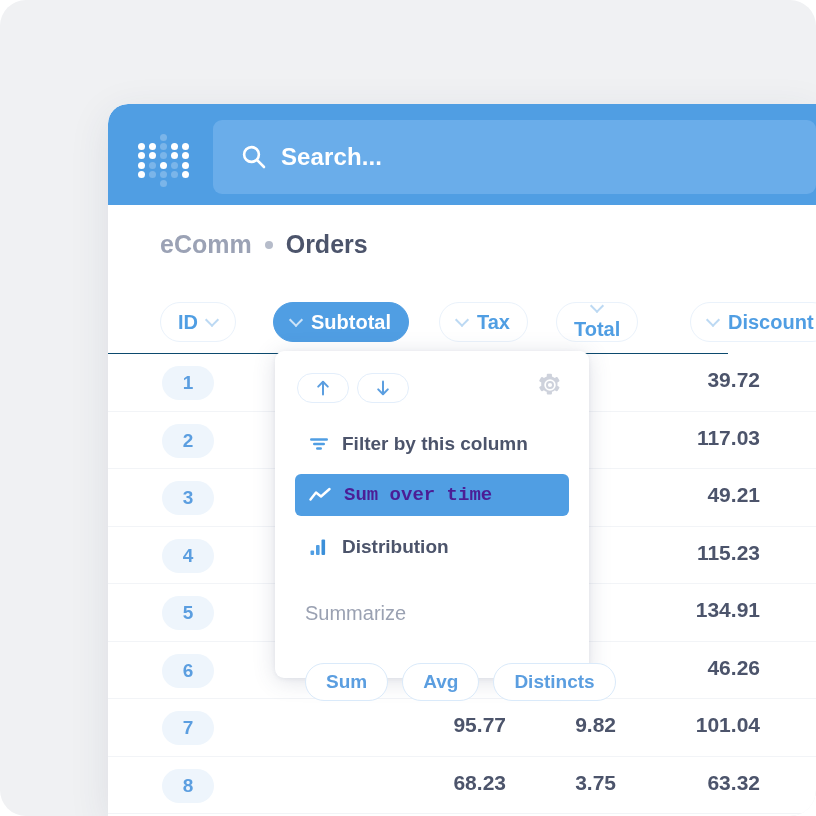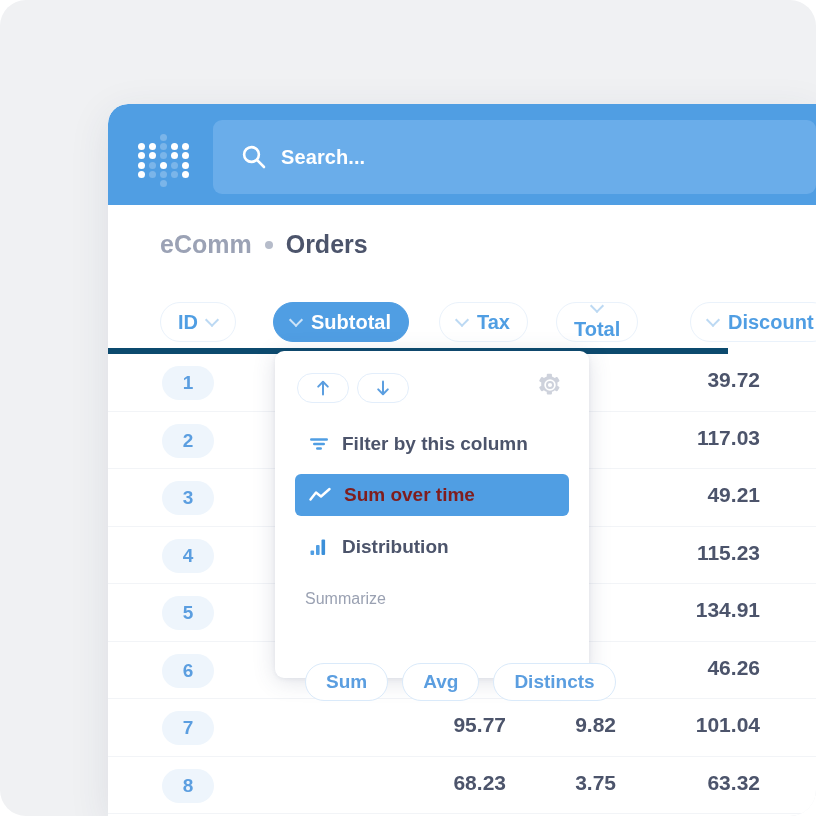--- a/index.html
+++ b/index.html
@@ -54,21 +54,21 @@
     background: #6aadea;
     border-radius: 9px;
   }
   #search-icon-wrap {
     position: absolute; left: 28px; top: 24px;
     width: 26px; height: 26px;
   }
   #search-placeholder {
     position: absolute;
     left: 68px; top: 22px;
-    font-size: 20px; font-weight: bold;
+    font-size: 24px; font-weight: bold;
     color: #ffffff;
     letter-spacing: 0.1px;
     line-height: 30px;
   }
 
   
   #breadcrumb {
     position: absolute;
     left: 52px; top: 126px;
     display: flex; align-items: center; gap: 13px;
@@ -82,21 +82,21 @@
   }
   #crumb-table {
     font-size: 25px; font-weight: bold; color: #4c546b;
   }
 
   
   #col-header-row {
     position: absolute;
     left: 0; top: 186px;
     width: 620px; height: 64px;
-    border-bottom: 6px solid #0c4a6e;
+    border-bottom: 1px solid #0c4a6e;
   }
   .col-pill {
     position: absolute; top: 12px;
     height: 40px;
     border-radius: 20px;
     display: flex; align-items: center;
     gap: 9px;
     padding: 0 17px;
     white-space: nowrap;
   }
@@ -191,28 +191,28 @@
     padding-left: 14px;
     gap: 13px;
   }
   .menu-item .mlabel { font-size: 19px; font-weight: bold; }
   #item-filter { top: 72px; }
   #item-filter .mlabel { color: #4c546b; }
   #item-sum {
     top: 123px;
     background: #509ee3;
   }
-  #item-sum .mlabel { color: #7f1d1d; }
+  #item-sum .mlabel { color: #4c1d95; font-family: Liberation Mono, monospace; }
   #item-dist { top: 175px; }
   #item-dist .mlabel { color: #4c546b; }
 
   #summarize-label {
     position: absolute;
-    left: 30px; top: 239px;
-    font-size: 16px;
+    left: 30px; top: 251px;
+    font-size: 20px;
     color: #9aa1b2;
   }
   #agg-row {
     position: absolute;
     left: 30px; top: 268px;
     display: flex; gap: 14px;
   }
   .agg-pill {
     height: 38px;
     border-radius: 19px;

